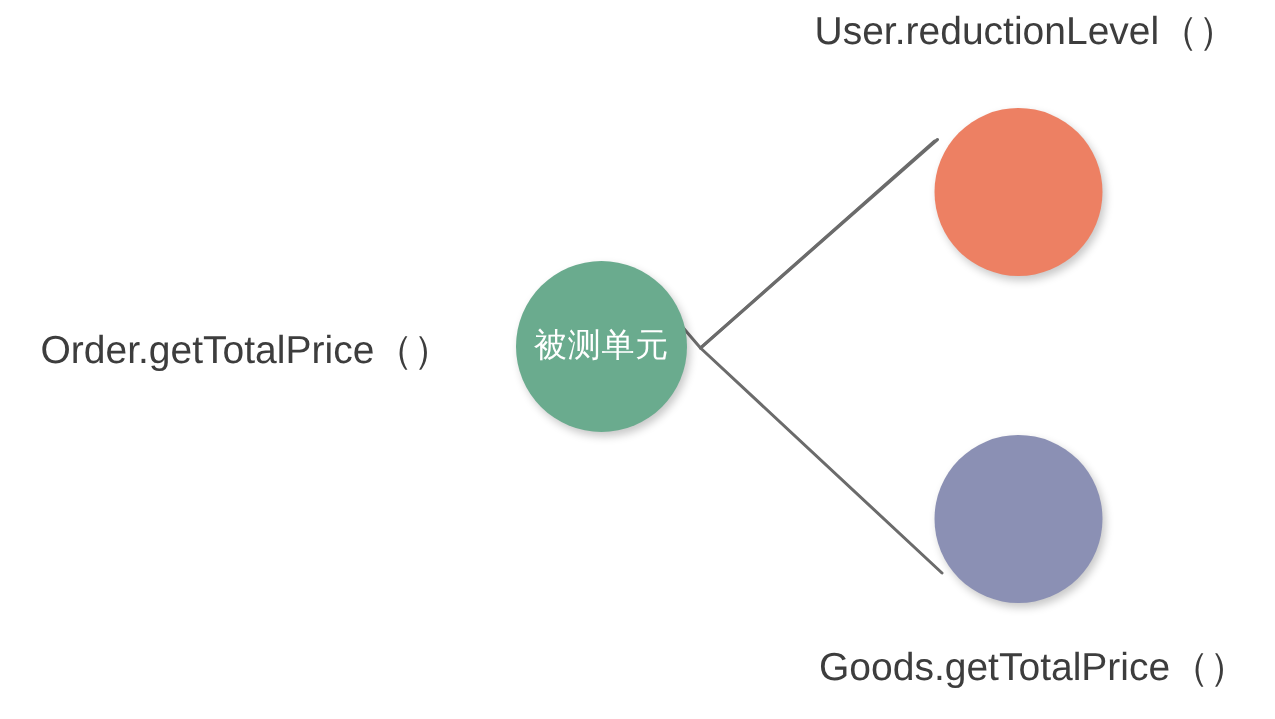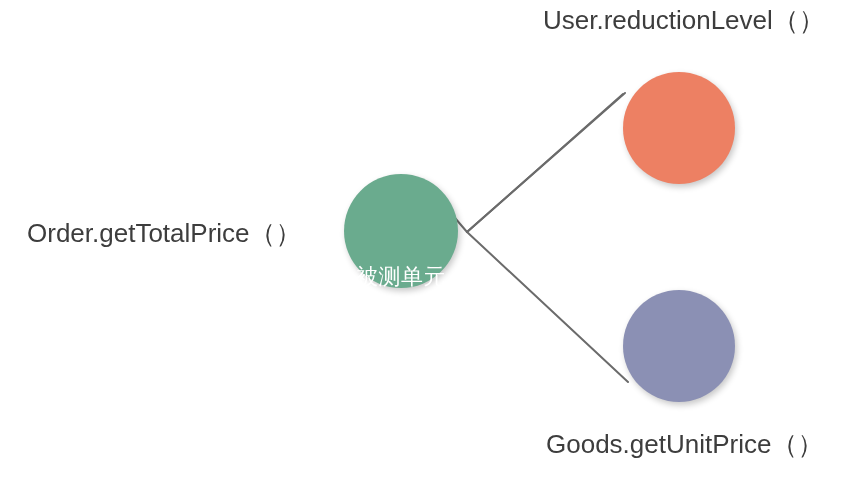--- a/index.html
+++ b/index.html
@@ -71,32 +71,32 @@
 <body>
 
 <div id="canvas">
 
   <svg class="edges" viewBox="0 0 850 479" xmlns="http://www.w3.org/2000/svg">
     <polyline points="467,232 455,218 467,232 625,93" fill="none" stroke="#6b6b6b" stroke-width="2" stroke-linecap="round" stroke-linejoin="round"></polyline>
     <line x1="467" y1="232" x2="623" y2="94" stroke="#6b6b6b" stroke-width="2" stroke-linecap="round"></line>
     <line x1="467" y1="232" x2="628" y2="382" stroke="#6b6b6b" stroke-width="2" stroke-linecap="round"></line>
   </svg>
 
-  <div class="node" style="left:344px; top:174px; width:114px; height:114px; background:#6aab8e;align-items:flex-end;">
+  <div class="node" style="left:344px; top:174px; width:114px; height:114px; background:#6aab8e;">
     <span class="node-label">被测单元</span>
   </div>
 
   <div class="node" style="left:623px; top:72px; width:112px; height:112px; background:#ed8063;">
     <span class="node-label"></span>
   </div>
 
   <div class="node" style="left:623px; top:290px; width:112px; height:112px; background:#8b90b4;">
     <span class="node-label"></span>
   </div>
 
   <div class="caption" style="left:543px; top:6px;">User.reductionLevel（）</div>
 
   <div class="caption" style="left:27px; top:219px;">Order.getTotalPrice（）</div>
 
-  <div class="caption" style="left:546px; top:430px;">Goods.getUnitPrice（）</div>
+  <div class="caption" style="left:546px; top:430px;">Goods.getTotalPrice（）</div>
 
 
 </div>
 
 </body></html>

